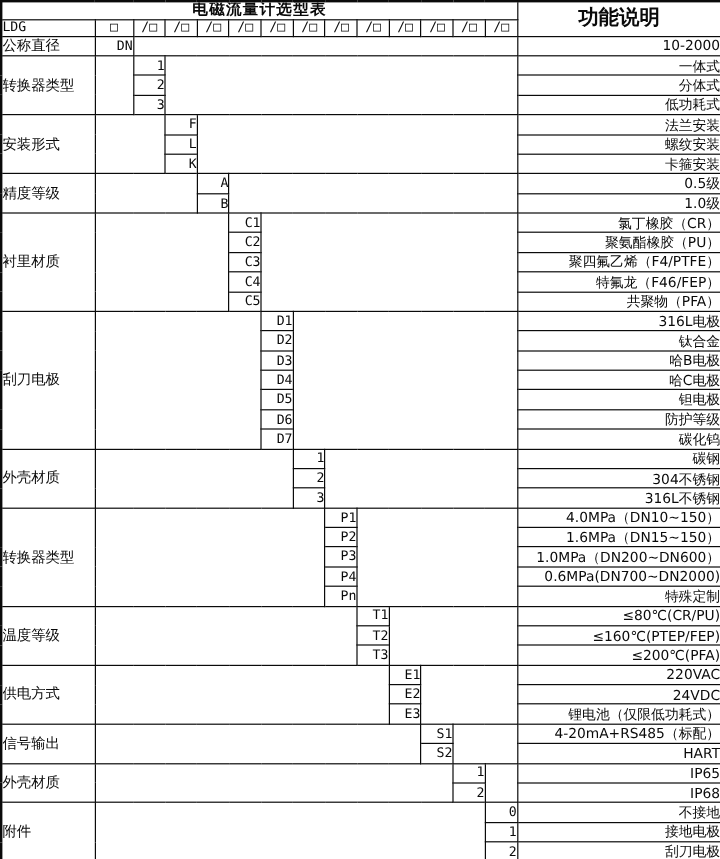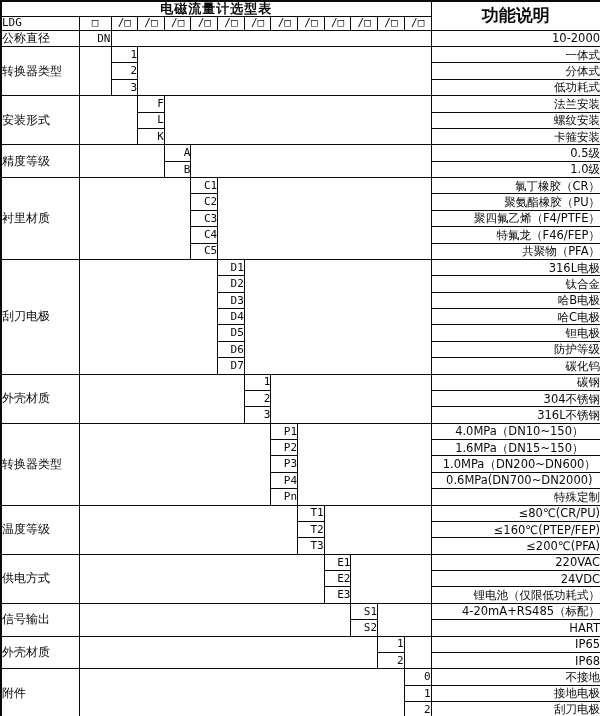--- a/index.html
+++ b/index.html
@@ -63,21 +63,21 @@
   .code {
     text-align: right;
     font-size: 11px;
     font-family: "DejaVu Sans Mono", monospace;
   }
   .desc {
     text-align: right;
     font-size: 11.5px;
   }
   .desc.la {
-    text-align: center;
+    text-align: right;
     padding-left: 7px;
   }
   .sp {  }
 </style>
 </head>
 <body>
 
 <table class="spec">
   <colgroup>
     <col style="width:78px">

